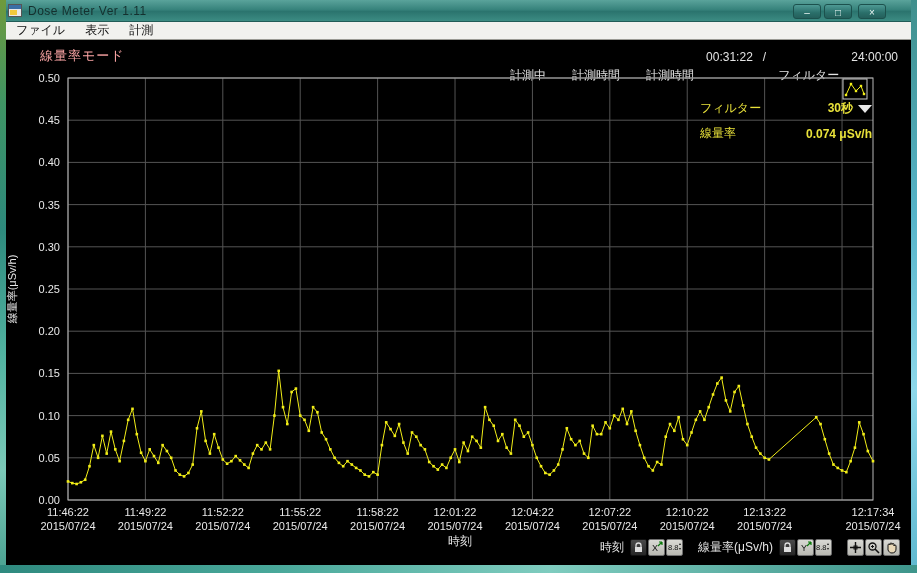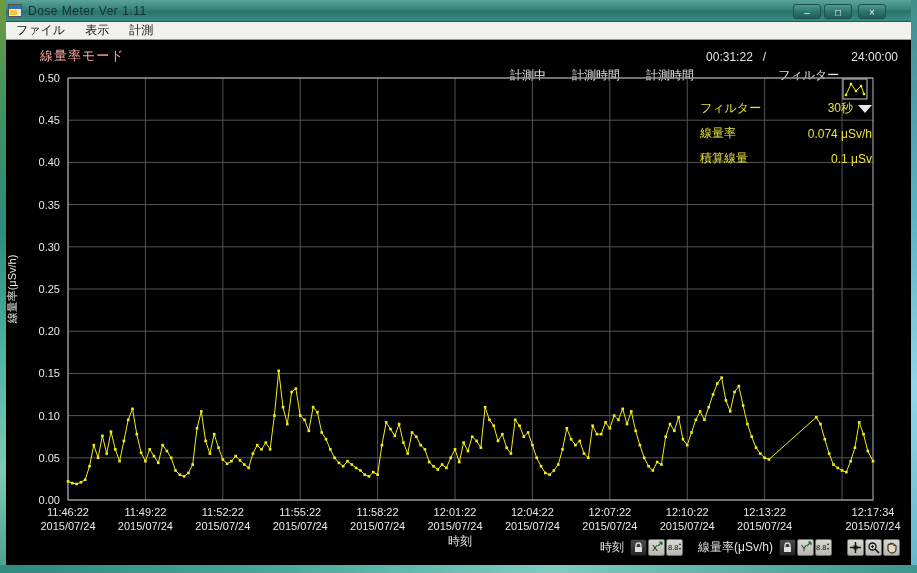--- a/index.html
+++ b/index.html
@@ -33,21 +33,21 @@
   .statusrow{position:absolute;left:510px;top:49px;width:398px;height:16px;display:flex;align-items:center;
     font-size:12px;color:#e4e4e4;white-space:nowrap;}
   .led{width:13px;height:13px;border-radius:50%;display:inline-block;margin:0 4px;}
   .led.on{background:radial-gradient(circle at 35% 30%,#9dff8a,#2ecc1f 55%,#157a0e 95%);box-shadow:0 0 3px #2ecc1f;}
   .led.off{background:radial-gradient(circle at 35% 30%,#c4504a,#7e1410 55%,#4a0b08 95%);}
   .statusrow .lbl{margin-right:4px;margin-top:36px;}
   .statusrow .val{margin:0 10px 0 8px;}
   
   .readout{position:absolute;left:700px;top:96px;width:172px;color:#e9e23a;font-size:12px;}
   .readout .row{display:flex;justify-content:space-between;align-items:center;height:25px;}
-  .readout .val{text-align:right;}
+  .readout .val{text-align:right;font-weight:bold;}
   .drop-arrow{display:inline-block;width:0;height:0;border-left:7px solid transparent;
     border-right:7px solid transparent;border-top:8px solid #e8e8e8;margin-left:5px;vertical-align:middle;}
   
   .xaxis-title{position:absolute;left:370px;top:533px;width:180px;text-align:center;font-size:12px;color:#e4e4e4;}
   .toolbar{position:absolute;left:600px;top:537px;height:20px;display:flex;align-items:center;
     font-size:12px;color:#e4e4e4;white-space:nowrap;}
   .tb-label{margin:0 6px 0 14px;}
   .tb-btn{width:17px;height:17px;margin-right:1px;border:1px solid #6e6e6e;border-radius:2px;
     background:linear-gradient(180deg,#d9d9d4,#b9b9b2);display:inline-flex;align-items:center;justify-content:center;padding:0;}
   .tb-btn.dark{background:linear-gradient(180deg,#4a4a4a,#262626);border-color:#111;}
@@ -340,24 +340,20 @@
     <div class="row">
       <span>フィルター</span>
       <span class="val">
         <span>30秒</span><span class="drop-arrow"></span>
       </span>
     </div>
     <div class="row">
       <span>線量率</span>
       <span class="val">0.074 μSv/h</span>
     </div>
-    <div class="row">
-      <span>積算線量</span>
-      <span class="val">0.1 μSv</span>
-    </div>
   </div>
 
   <div class="xaxis-title">時刻</div>
   <div class="toolbar">
     <span class="tb-label" style="margin-left:0">時刻</span>
     <span class="tb-group">
       <button class="tb-btn dark">
         <svg width="11" height="11" viewBox="0 0 11 11">
             <path d="M3 5 V3.5 a2.5 2.5 0 0 1 5 0 V5" fill="none" stroke="#ddd" stroke-width="1.3"></path>
             <rect x="2" y="5" width="7" height="5" fill="#ddd"></rect>

